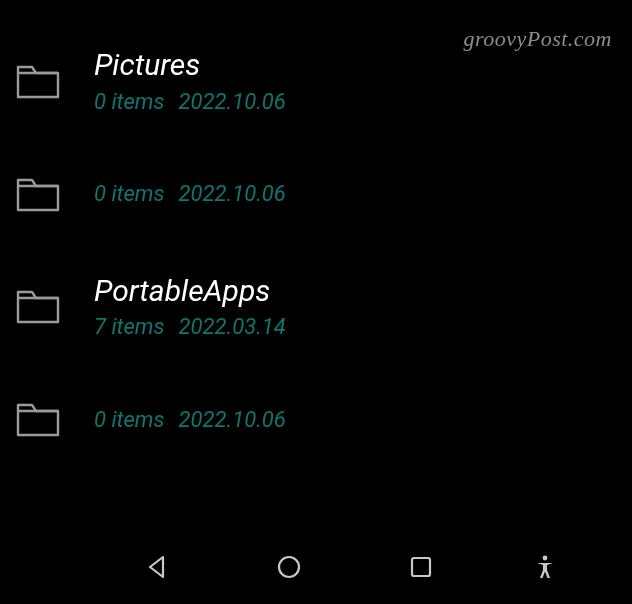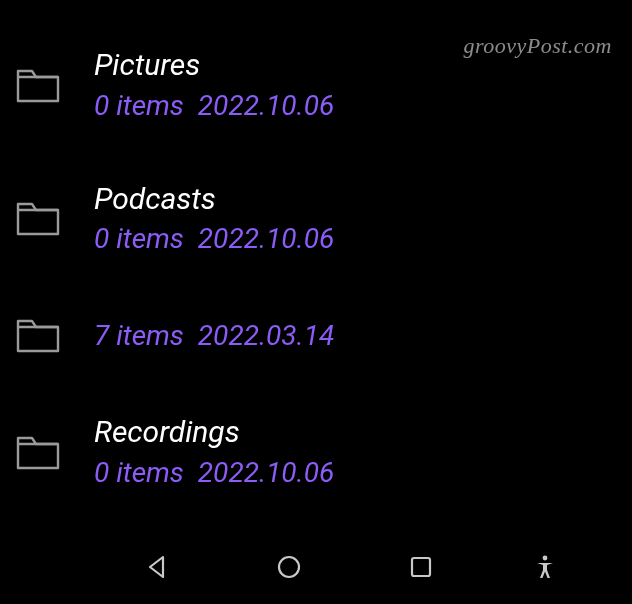--- a/index.html
+++ b/index.html
@@ -6,21 +6,21 @@
     body {
       width: 632px;
       height: 604px;
       background: #000000;
       font-family: -apple-system, BlinkMacSystemFont, "Segoe UI", Roboto, Arial, sans-serif;
       overflow: hidden;
       position: relative;
     }
     .watermark {
       position: absolute;
-      top: 33px;
+      top: 26px;
       right: 20px;
       color: rgba(200, 200, 200, 0.7);
       font-family: Georgia, "Times New Roman", serif;
       font-size: 22px;
       font-style: italic;
       letter-spacing: 0.5px;
       pointer-events: none;
     }
     .file-list {
       padding-top: 18px;
@@ -51,22 +51,22 @@
       flex-direction: column;
     }
     .folder-name {
       color: #ffffff;
       font-size: 30px;
       font-weight: 400;
       line-height: 1.15;
       margin-bottom: 6px;
     }
     .folder-meta {
-      color: #8b5cf6;
-      font-size: 28px;
+      color: #0f766e;
+      font-size: 22px;
       font-weight: 400;
     }
     .folder-meta .sep {
       display: inline-block;
       width: 14px;
     }
     .nav-bar {
       position: absolute;
       bottom: 0;
       left: 0;
@@ -118,50 +118,49 @@
   </div>
 
   <div class="folder-row">
     <div class="folder-icon-wrap">
       <svg viewBox="0 0 48 40" fill="none" stroke="#9a9a9a" stroke-width="2.4" stroke-linejoin="round">
         <path d="M4 12 L4 36 L44 36 L44 12 L22 12 L18 6 L4 6 Z"></path>
         <path d="M4 12 L44 12"></path>
       </svg>
     </div>
     <div class="folder-texts">
-      <div class="folder-name">Podcasts</div>
       <div class="folder-meta">
         <span>0 items</span><span class="sep"></span><span>2022.10.06</span>
       </div>
     </div>
   </div>
 
   <div class="folder-row">
     <div class="folder-icon-wrap">
       <svg viewBox="0 0 48 40" fill="none" stroke="#9a9a9a" stroke-width="2.4" stroke-linejoin="round">
         <path d="M4 12 L4 36 L44 36 L44 12 L22 12 L18 6 L4 6 Z"></path>
         <path d="M4 12 L44 12"></path>
       </svg>
     </div>
     <div class="folder-texts">
+      <div class="folder-name">PortableApps</div>
       <div class="folder-meta">
         <span>7 items</span><span class="sep"></span><span>2022.03.14</span>
       </div>
     </div>
   </div>
 
   <div class="folder-row">
     <div class="folder-icon-wrap">
       <svg viewBox="0 0 48 40" fill="none" stroke="#9a9a9a" stroke-width="2.4" stroke-linejoin="round">
         <path d="M4 12 L4 36 L44 36 L44 12 L22 12 L18 6 L4 6 Z"></path>
         <path d="M4 12 L44 12"></path>
       </svg>
     </div>
     <div class="folder-texts">
-      <div class="folder-name">Recordings</div>
       <div class="folder-meta">
         <span>0 items</span><span class="sep"></span><span>2022.10.06</span>
       </div>
     </div>
   </div>
 
 </div>
 
 <div class="nav-bar">
   <div class="nav-button" title="Back">

